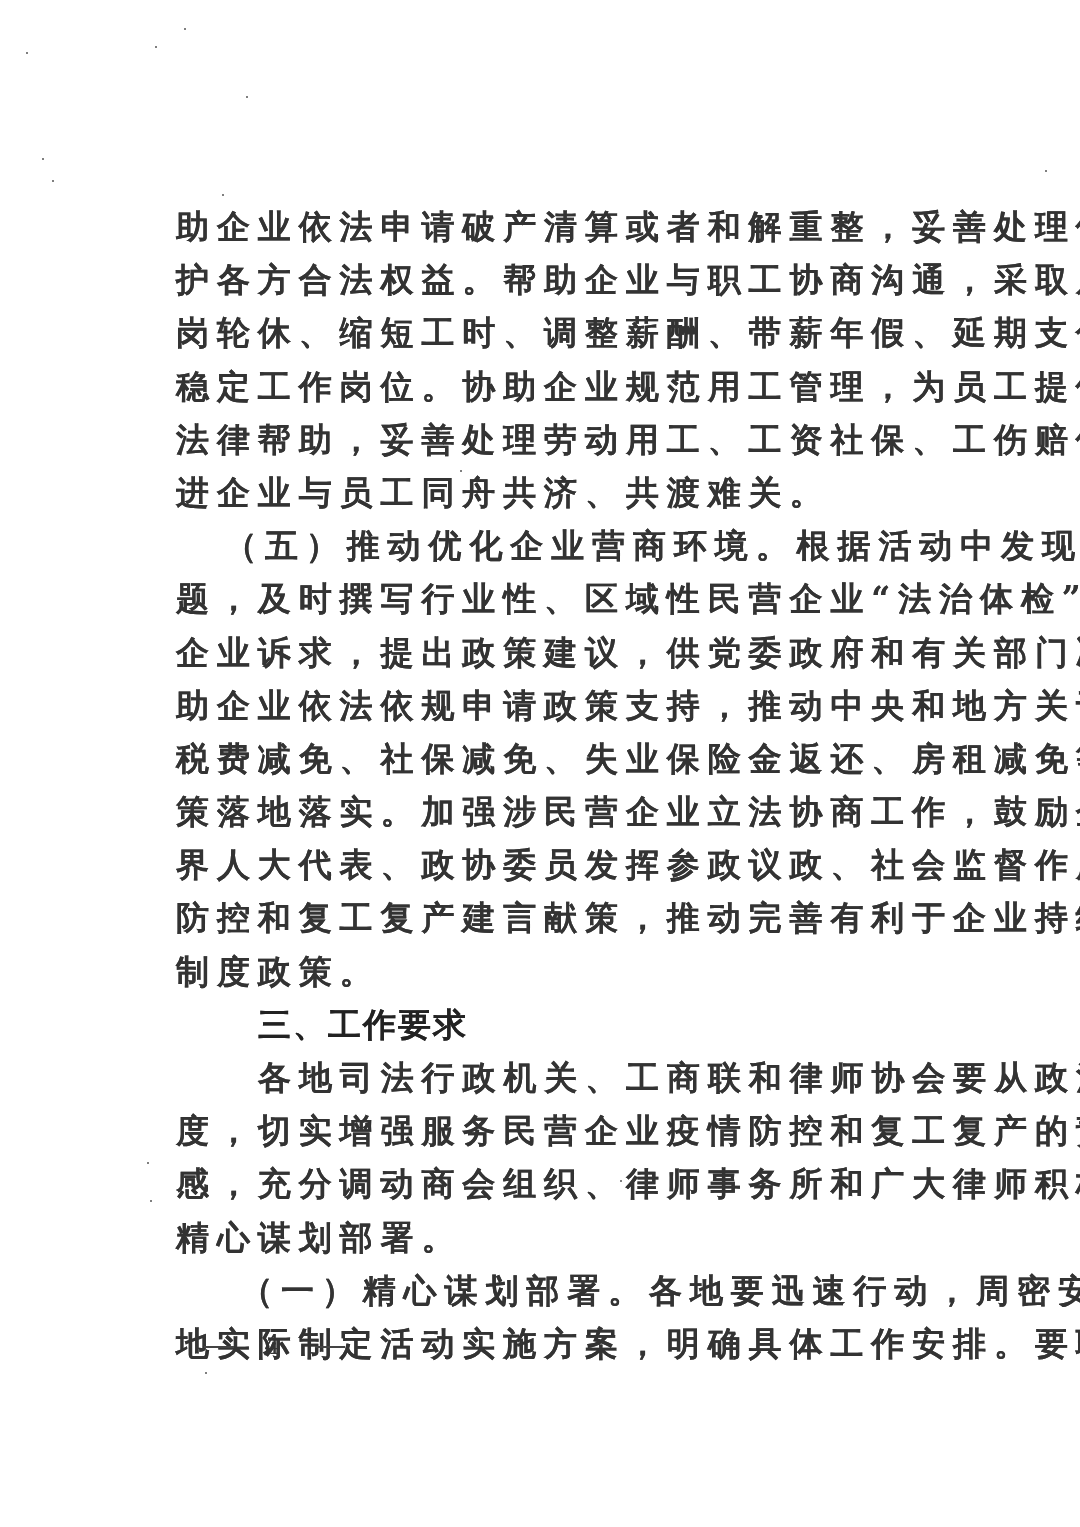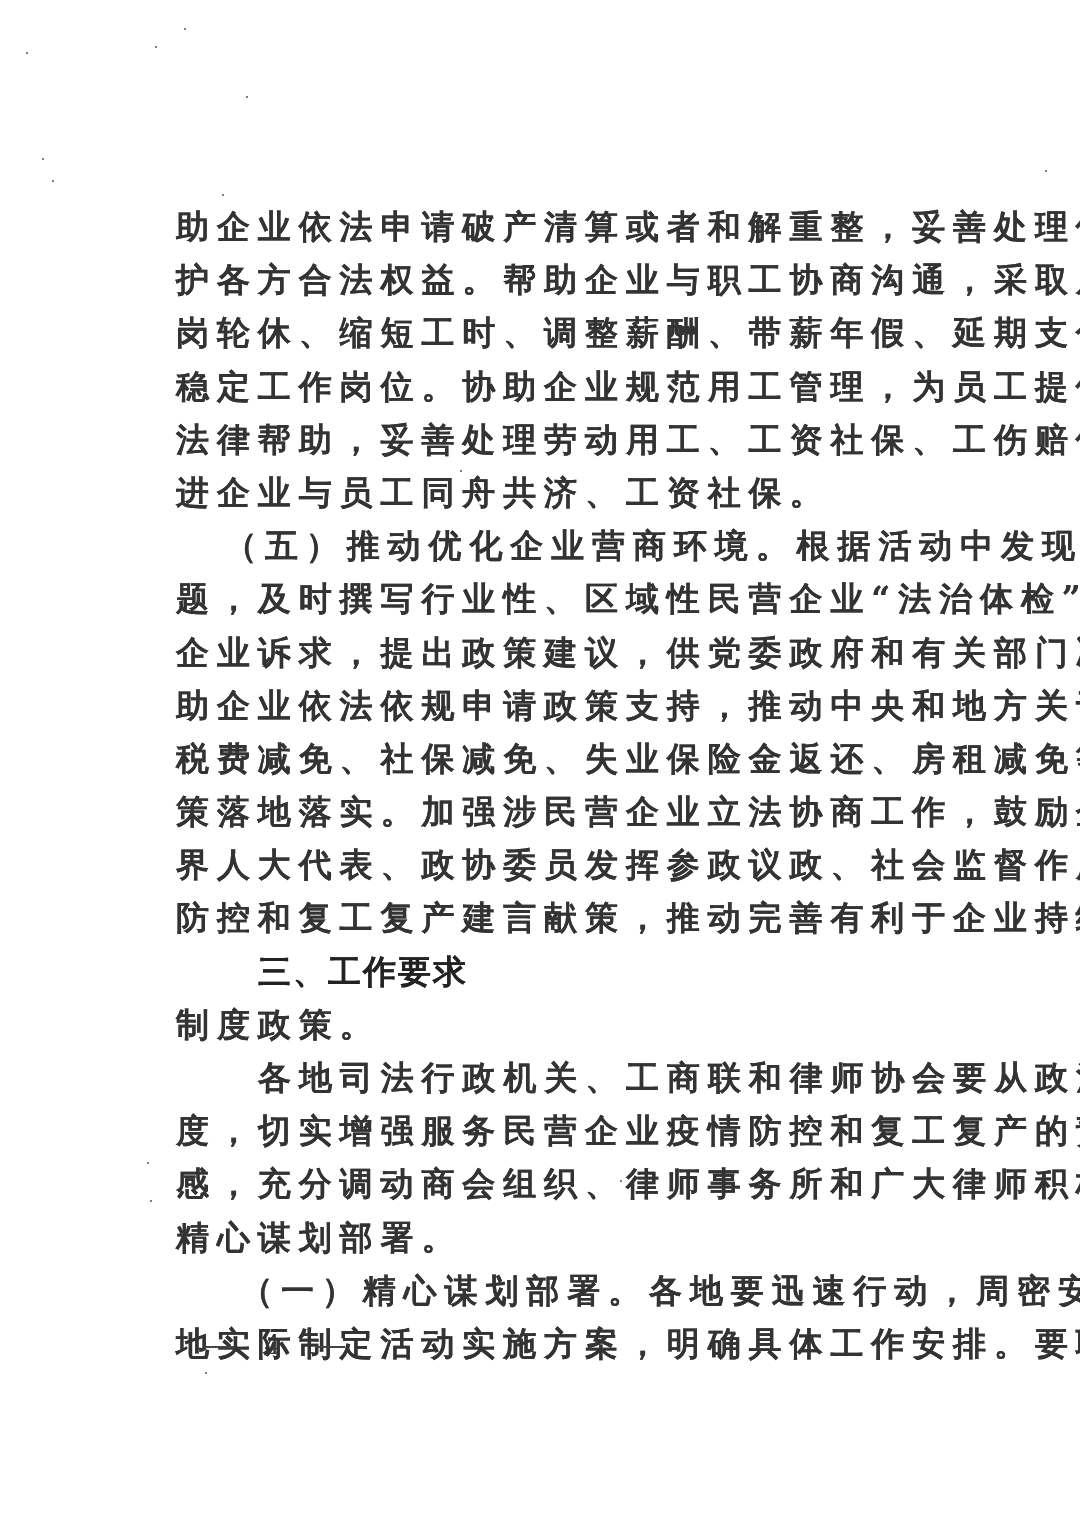--- a/index.html
+++ b/index.html
@@ -67,31 +67,31 @@
 <body>
 
 <div class="page">
 
   <div class="body-text">
     <div class="line">助企业依法申请破产清算或者和解重整，妥善处理债权债务，维</div>
     <div class="line">护各方合法权益。帮助企业与职工协商沟通，采取居家办公、轮</div>
     <div class="line">岗轮休、缩短工时、调整薪酬、带薪年假、延期支付工资等方式</div>
     <div class="line">稳定工作岗位。协助企业规范用工管理，为员工提供法律咨询和</div>
     <div class="line">法律帮助，妥善处理劳动用工、工资社保、工伤赔偿等纠纷，促</div>
-    <div class="line">进企业与员工同舟共济、工资社保。</div>
+    <div class="line">进企业与员工同舟共济、共渡难关。</div>
     <div class="line indent" style="padding-left:48px">（五）推动优化企业营商环境。根据活动中发现的情况和问</div>
     <div class="line">题，及时撰写行业性、区域性民营企业“法治体检”报告，反映</div>
     <div class="line">企业诉求，提出政策建议，供党委政府和有关部门决策参考。协</div>
     <div class="line">助企业依法依规申请政策支持，推动中央和地方关于资金补贴、</div>
     <div class="line">税费减免、社保减免、失业保险金返还、房租减免等援企稳岗政</div>
     <div class="line">策落地落实。加强涉民营企业立法协商工作，鼓励企业界、律师</div>
     <div class="line">界人大代表、政协委员发挥参政议政、社会监督作用，围绕疫情</div>
     <div class="line">防控和复工复产建言献策，推动完善有利于企业持续健康发展的</div>
+    <div class="line">制度政策。</div>
     <div class="line indent heading">三、工作要求</div>
-    <div class="line">制度政策。</div>
     <div class="line indent">各地司法行政机关、工商联和律师协会要从政治和大局的高</div>
     <div class="line">度，切实增强服务民营企业疫情防控和复工复产的责任感、紧迫</div>
     <div class="line">感，充分调动商会组织、律师事务所和广大律师积极性，抓好活</div>
     <div class="line">精心谋划部署。</div>
     <div class="line indent" style="padding-left:64px">（一）精心谋划部署。各地要迅速行动，周密安排，结合本</div>
     <div class="line">地实际制定活动实施方案，明确具体工作安排。要联合组织多种</div>
   </div>
 
   <div class="footer">
     <span class="dash"></span>

